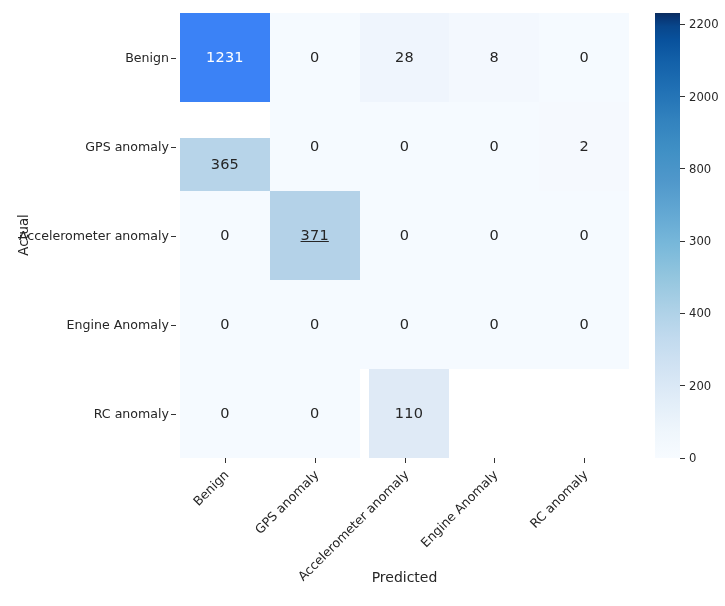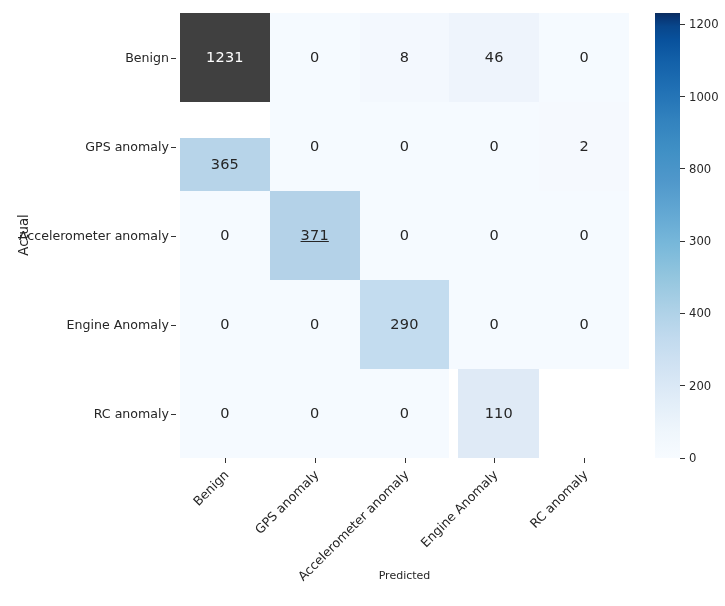--- a/index.html
+++ b/index.html
@@ -106,21 +106,21 @@
     font-size: 13.2px;
     color: #262626;
     white-space: nowrap;
   }
   #xlabel-title {
     position: absolute;
     left: 180px;
     width: 449px;
     top: 569px;
     text-align: center;
-    font-size: 11px;
+    font-size: 14px;
     color: #262626;
   }
 
   
   #colorbar {
     position: absolute;
     left: 655px;
     top: 13px;
     width: 25px;
     height: 445px;
@@ -168,32 +168,32 @@
     background: #333333;
     margin-right: 4px;
   }
 </style>
 </head>
 <body>
 
 <div id="figure">
 
   <div id="heatmap">
-      <div class="cell" style="background: #404040;">
+      <div class="cell" style="background: #3b82f6;">
         <span class="val" style="color: rgb(255, 255, 255);">1231</span>
       </div>
       <div class="cell" style="background: rgb(245, 250, 255);">
         <span class="val" style="color: rgb(38, 38, 38);">0</span>
+      </div>
+      <div class="cell" style="background: rgb(239, 245, 253);">
+        <span class="val" style="color: rgb(38, 38, 38);">28</span>
       </div>
       <div class="cell" style="background: rgb(243, 248, 254);">
         <span class="val" style="color: rgb(38, 38, 38);">8</span>
       </div>
-      <div class="cell" style="background: rgb(238, 244, 252);">
-        <span class="val" style="color: rgb(38, 38, 38);">46</span>
-      </div>
       <div class="cell" style="background: rgb(245, 250, 255);">
         <span class="val" style="color: rgb(38, 38, 38);">0</span>
       </div>
       <div class="cell" style="background: rgb(183, 212, 233); margin-top: 36px;">
         <span class="val" style="color: rgb(38, 38, 38);">365</span>
       </div>
       <div class="cell" style="background: rgb(245, 250, 255);">
         <span class="val" style="color: rgb(38, 38, 38);">0</span>
       </div>
       <div class="cell" style="background: rgb(245, 250, 255);">
@@ -218,23 +218,20 @@
         <span class="val" style="color: rgb(38, 38, 38);">0</span>
       </div>
       <div class="cell" style="background: rgb(245, 250, 255);">
         <span class="val" style="color: rgb(38, 38, 38);">0</span>
       </div>
       <div class="cell" style="background: rgb(245, 250, 255);">
         <span class="val" style="color: rgb(38, 38, 38);">0</span>
       </div>
       <div class="cell" style="background: rgb(245, 250, 255);">
         <span class="val" style="color: rgb(38, 38, 38);">0</span>
-      </div>
-      <div class="cell" style="background: rgb(195, 220, 239);">
-        <span class="val" style="color: rgb(38, 38, 38);">290</span>
       </div>
       <div class="cell" style="background: rgb(245, 250, 255);">
         <span class="val" style="color: rgb(38, 38, 38);">0</span>
       </div>
       <div class="cell" style="background: rgb(245, 250, 255);">
         <span class="val" style="color: rgb(38, 38, 38);">0</span>
       </div>
       <div class="cell" style="background: rgb(245, 250, 255);">
         <span class="val" style="color: rgb(38, 38, 38);">0</span>
       </div>
@@ -295,21 +292,21 @@
       <div class="cbtick" style="top: 228.103px;">
         <span class="cbtickmark"></span>
         <span>300</span>
       </div>
       <div class="cbtick" style="top: 155.804px;">
         <span class="cbtickmark"></span>
         <span>800</span>
       </div>
       <div class="cbtick" style="top: 83.5053px;">
         <span class="cbtickmark"></span>
-        <span>1000</span>
+        <span>2000</span>
       </div>
       <div class="cbtick" style="top: 11.2063px;">
         <span class="cbtickmark"></span>
-        <span>1200</span>
+        <span>2200</span>
       </div>
     </div>
 
 </div>
 
 </body></html>

